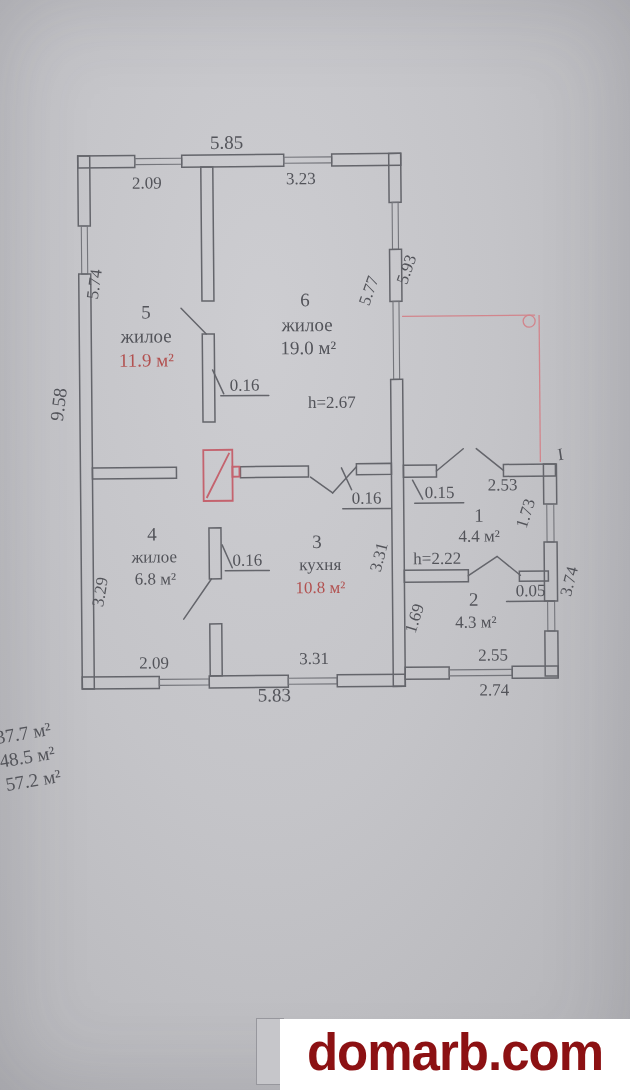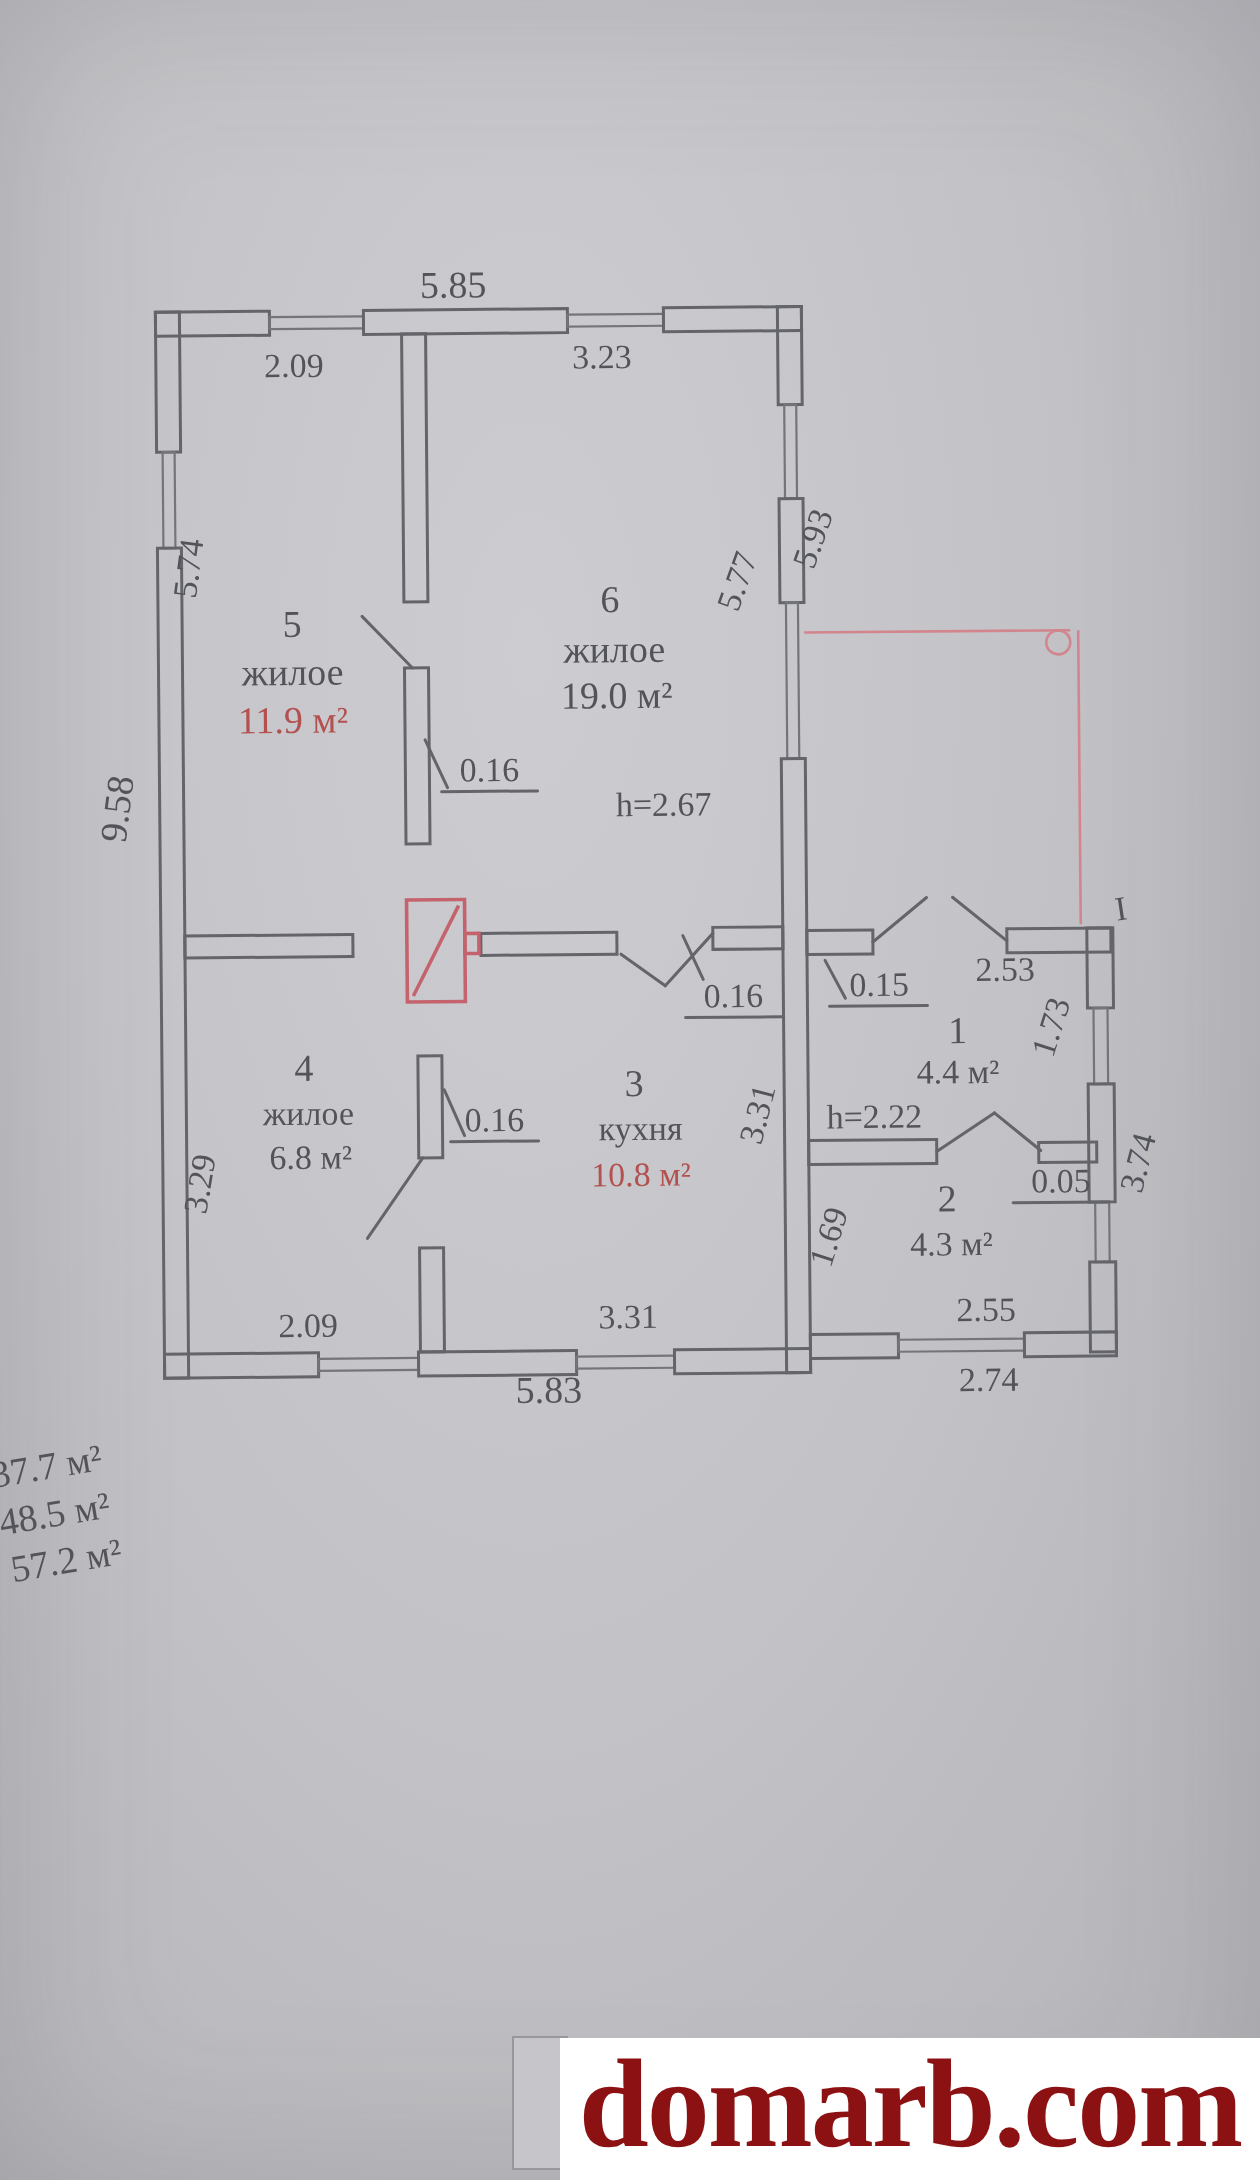--- a/index.html
+++ b/index.html
@@ -22,22 +22,22 @@
   .red{stroke:#c4636e;stroke-width:1.8;fill:none;}
   .redthin{stroke:#d2858c;stroke-width:1.3;fill:none;}
   .t{fill:#53545a;font-family:"Liberation Serif",serif;font-size:17px;text-anchor:middle;}
   .tb{font-size:19px;}
   .tr{fill:#b25150;}
   .watermark-strip{
     position:absolute;left:280px;top:1019px;width:350px;height:71px;
     background:#ffffff;display:flex;align-items:center;justify-content:center;
   }
   .watermark-text{
-    font-family:Liberation Serif, serif;font-weight:bold;
-    font-size:63px;color:#8c1113;letter-spacing:-1px;line-height:1;
+    font-family:Liberation Sans, sans-serif;font-weight:bold;
+    font-size:51px;color:#8c1113;letter-spacing:-1px;line-height:1;
     transform:translateY(-2px);
   }
   .wm-box{
     position:absolute;left:256px;top:1018px;width:26px;height:65px;
     background:#c6c6ca;border:1px solid #97979d;
   }
 </style>
 </head>
 <body>
 

